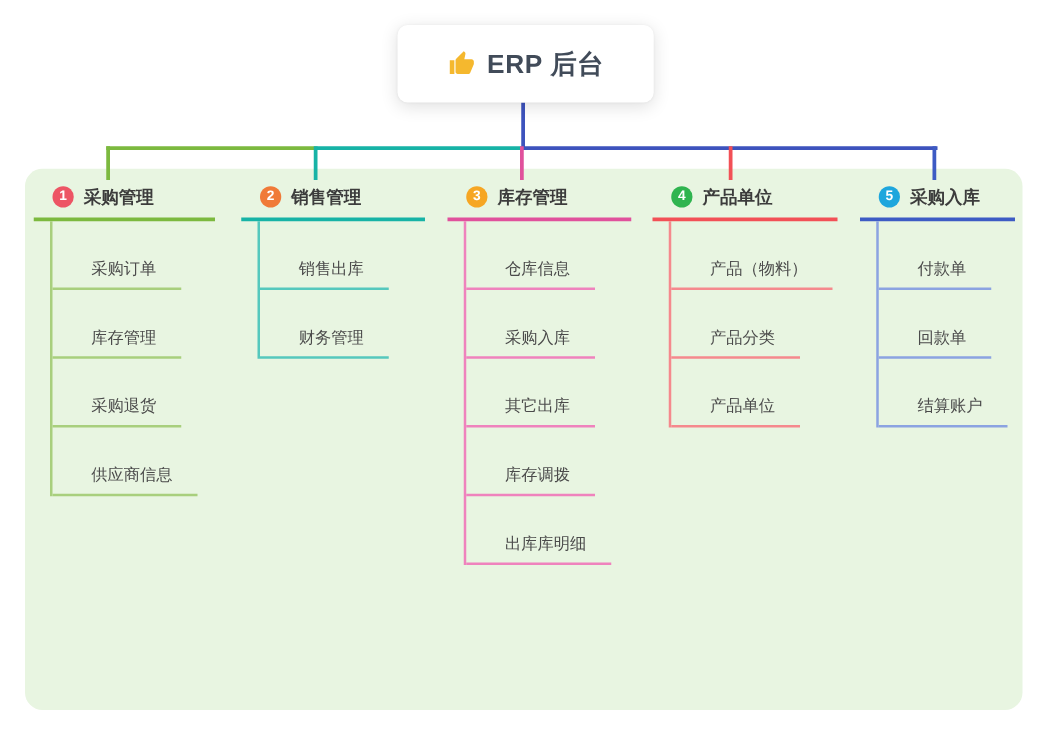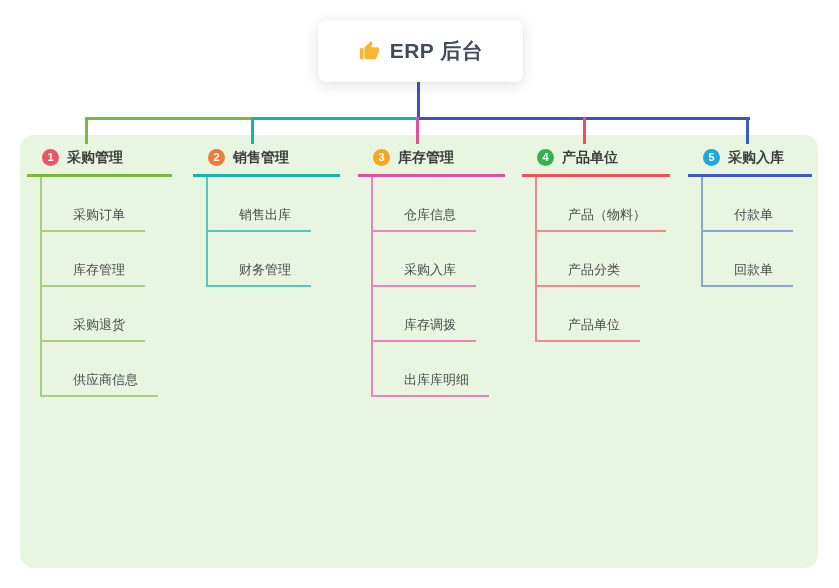--- a/index.html
+++ b/index.html
@@ -115,20 +115,23 @@
       <span class="branch-label">库存管理</span>
     </div>
     <div class="children">
         <div class="child">
           <span>仓库信息</span>
         </div>
         <div class="child">
           <span>采购入库</span>
         </div>
         <div class="child">
+          <span>其它出库</span>
+        </div>
+        <div class="child">
           <span>库存调拨</span>
         </div>
         <div class="child">
           <span>出库库明细</span>
         </div>
       </div>
   </div>
 
   <div class="branch b-3" style="--badge: #2fb44f; --line: #f25056; --child-line: #f5898d;">
     <div class="branch-header">
@@ -153,16 +156,19 @@
       <span class="badge">5</span>
       <span class="branch-label">采购入库</span>
     </div>
     <div class="children">
         <div class="child">
           <span>付款单</span>
         </div>
         <div class="child">
           <span>回款单</span>
         </div>
+        <div class="child">
+          <span>结算账户</span>
+        </div>
       </div>
   </div>
 
 </div>
 
 </body></html>

